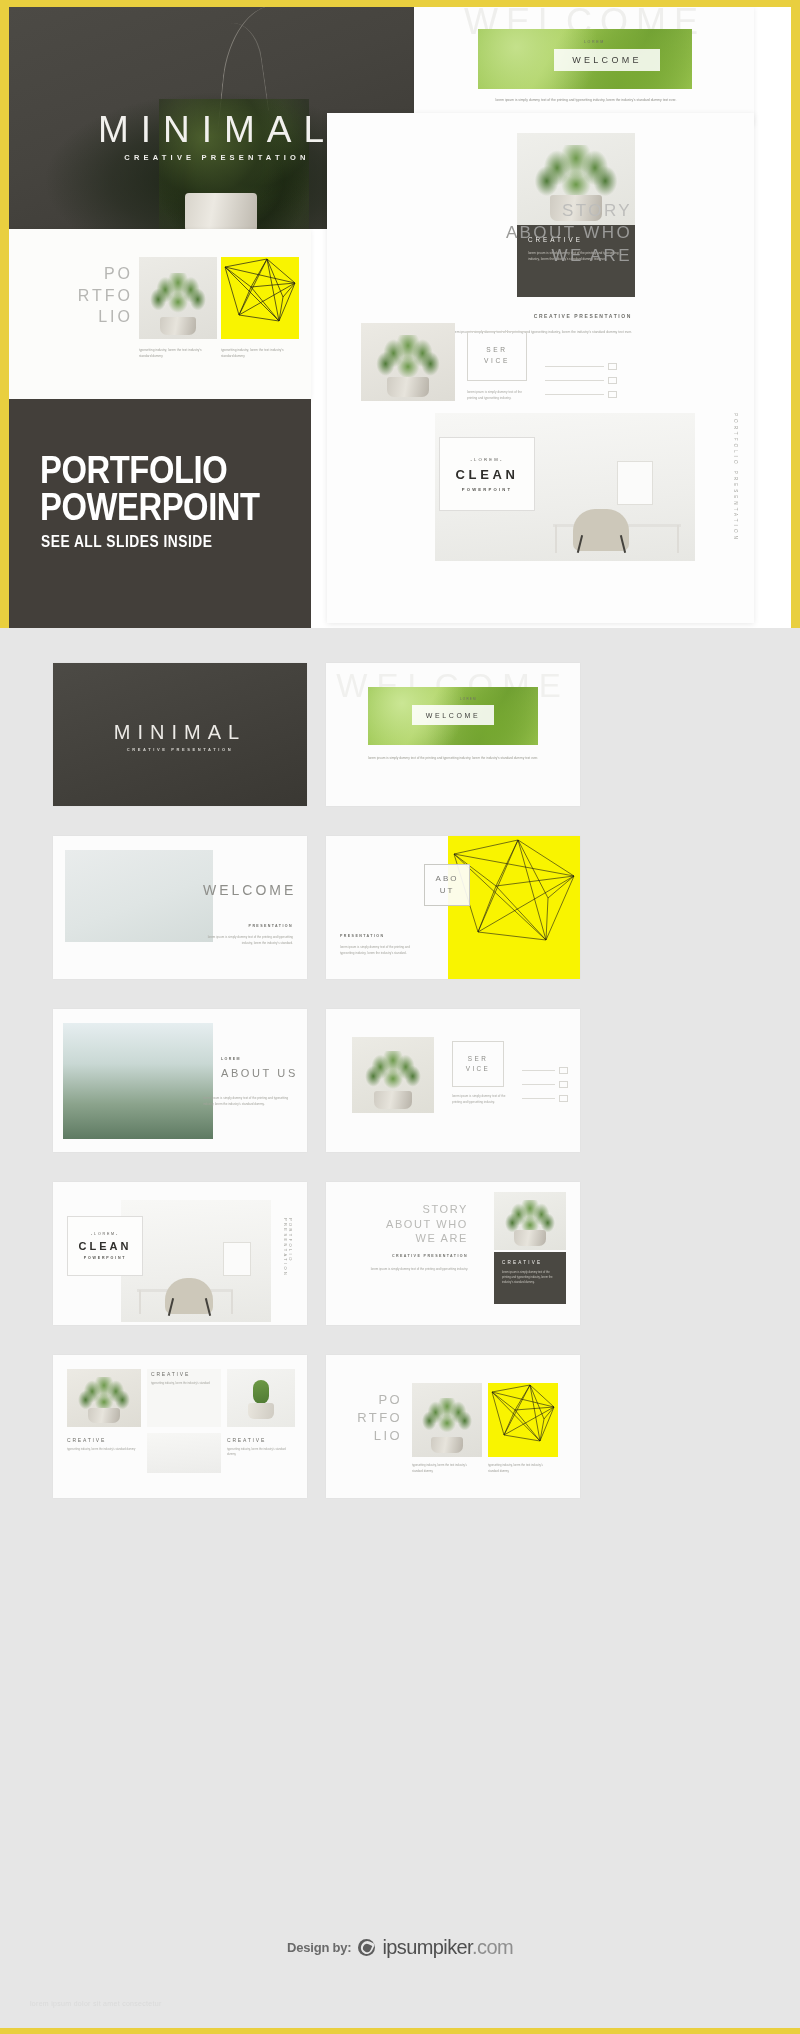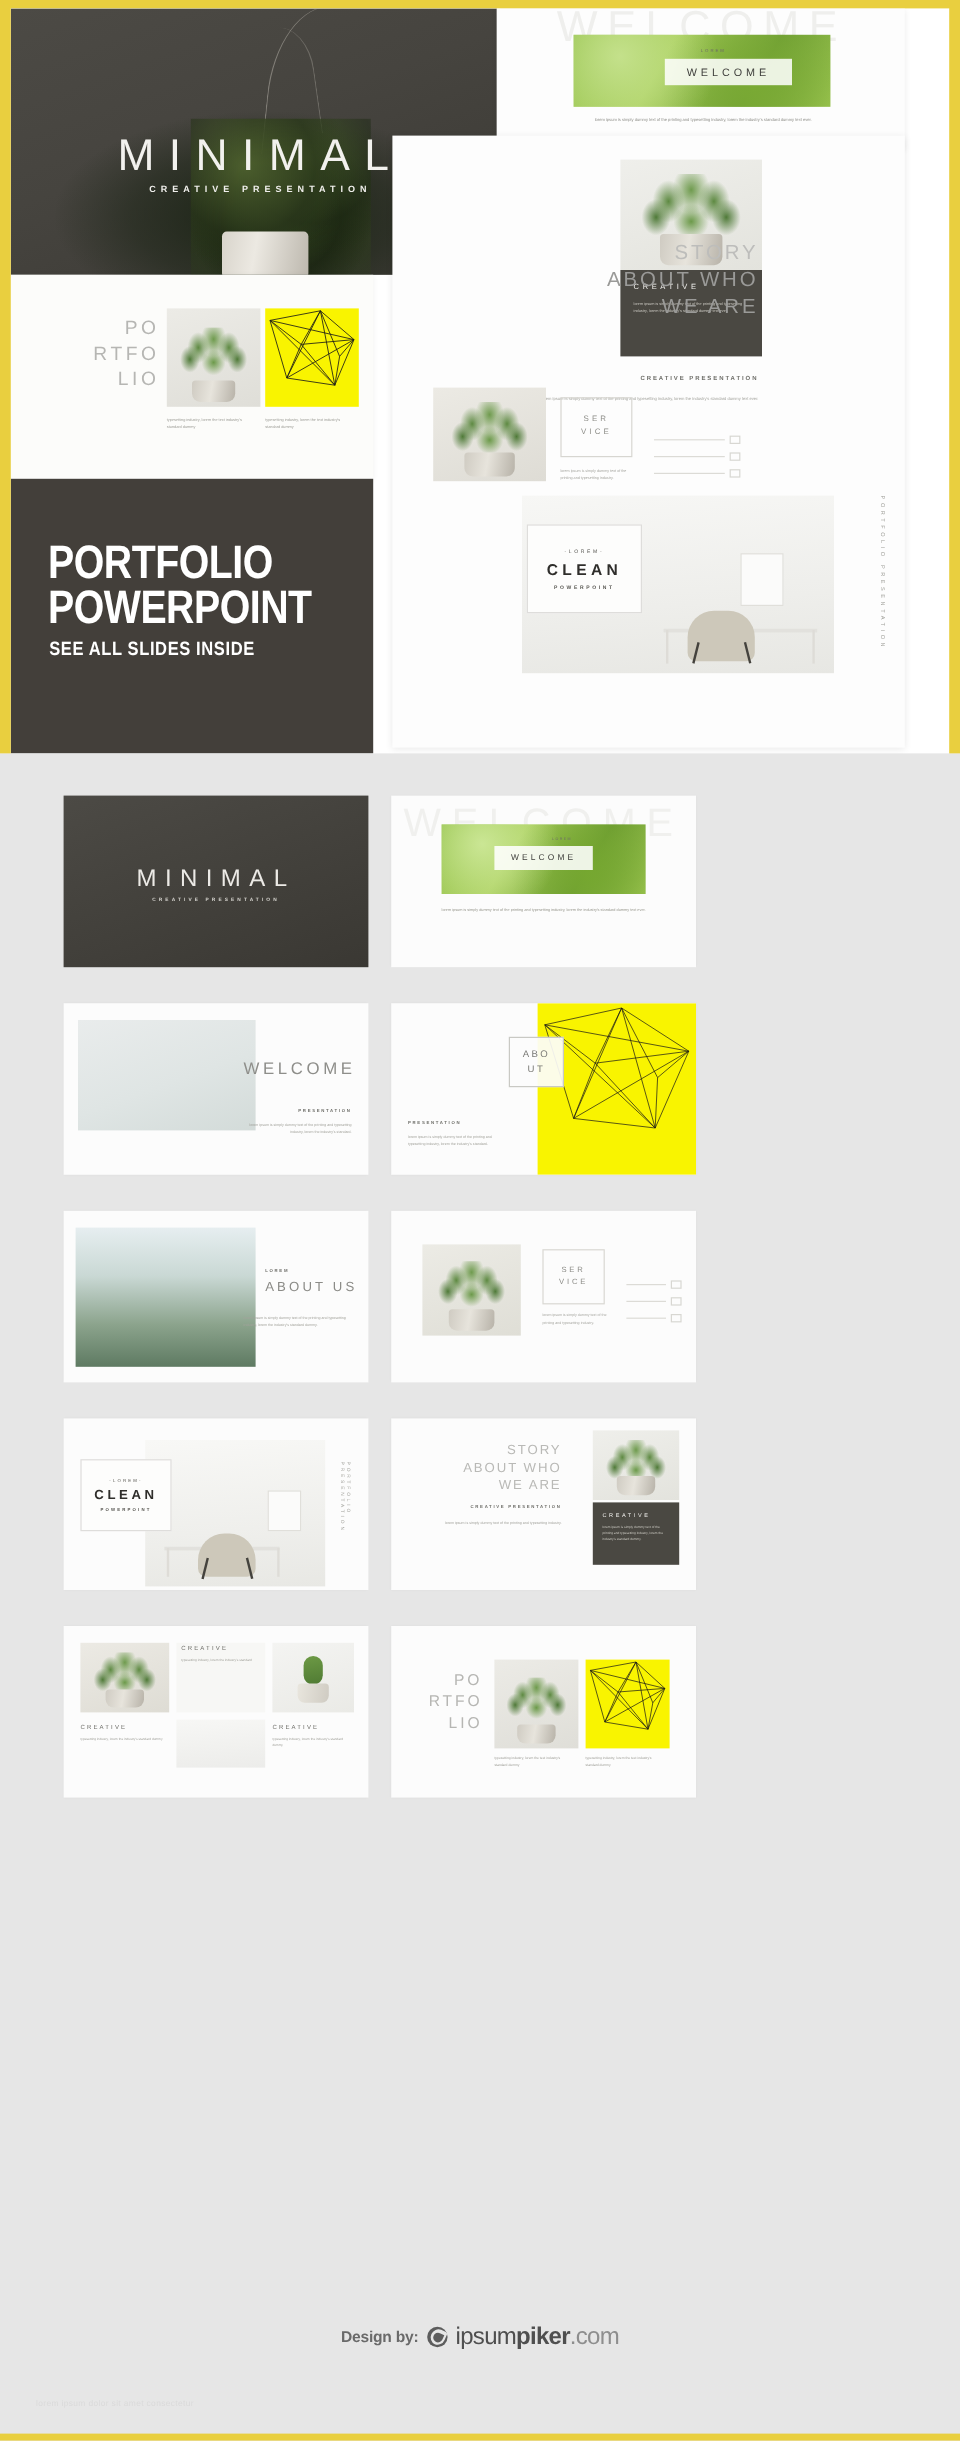--- a/index.html
+++ b/index.html
@@ -371,21 +371,21 @@
   }
   .fmark::before {
     content:""; position:absolute; left:3px; top:2px; width:12px; height:13px;
     background:#e6e6e6; border-radius:50% 10% 50% 50%; transform:rotate(24deg);
   }
   .fmark::after {
     content:""; position:absolute; left:5px; top:5px; width:8px; height:8px;
     background:#5d5d5d; border-radius:50% 0 50% 50%; transform:rotate(24deg);
   }
   .flogo { font-size:20px; color:#4f4f4f; letter-spacing:-.6px; }
-  .flogo b { font-weight:bold; }
+  .flogo b { font-weight:normal; }
   .flogo .dim { color:#8e8e8e; }
   .fwatermark {
     position:absolute; left:30px; bottom:27px;
     font-size:7px; color:#dadada; letter-spacing:.3px;
   }
   #bottombar { position:absolute; left:0; bottom:0; width:800px; height:6px; background:#e9cf3f; }
 </style>
 </head>
 <body>
 

